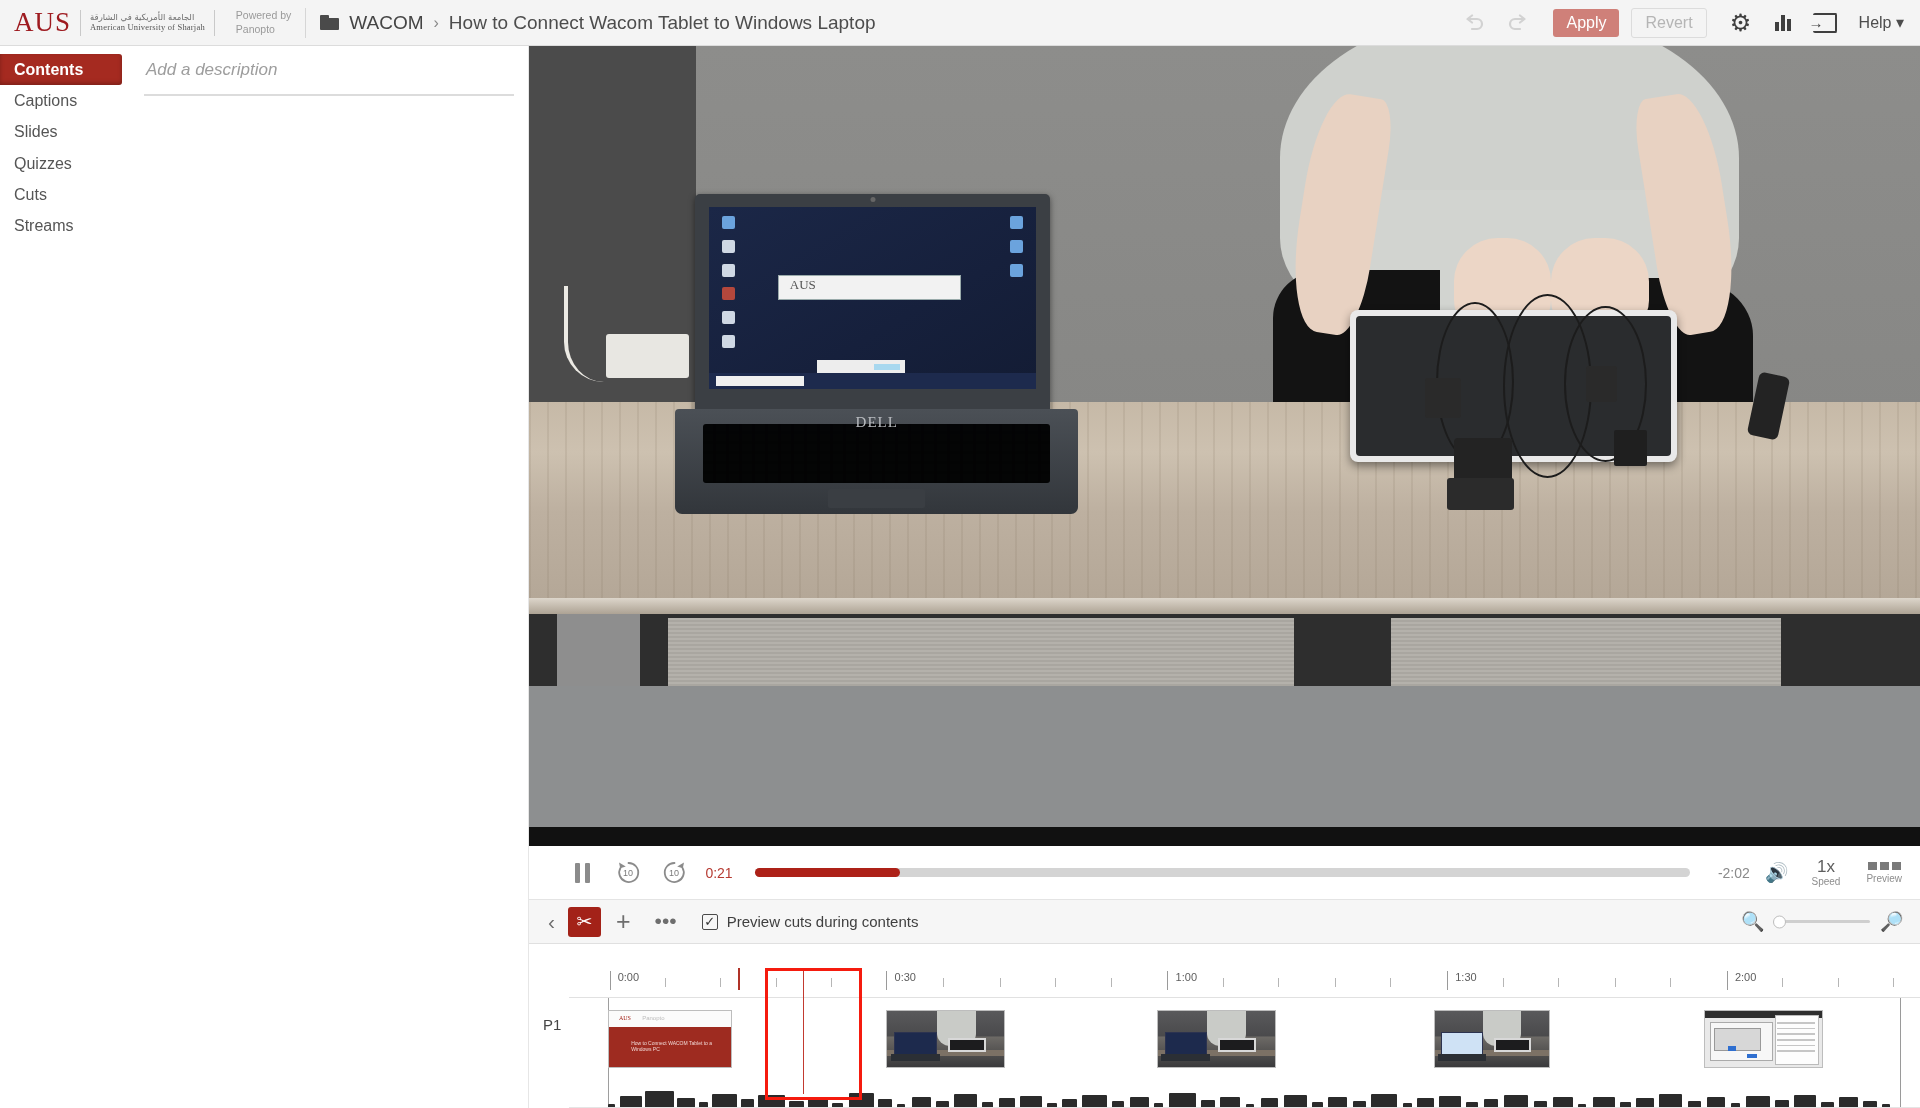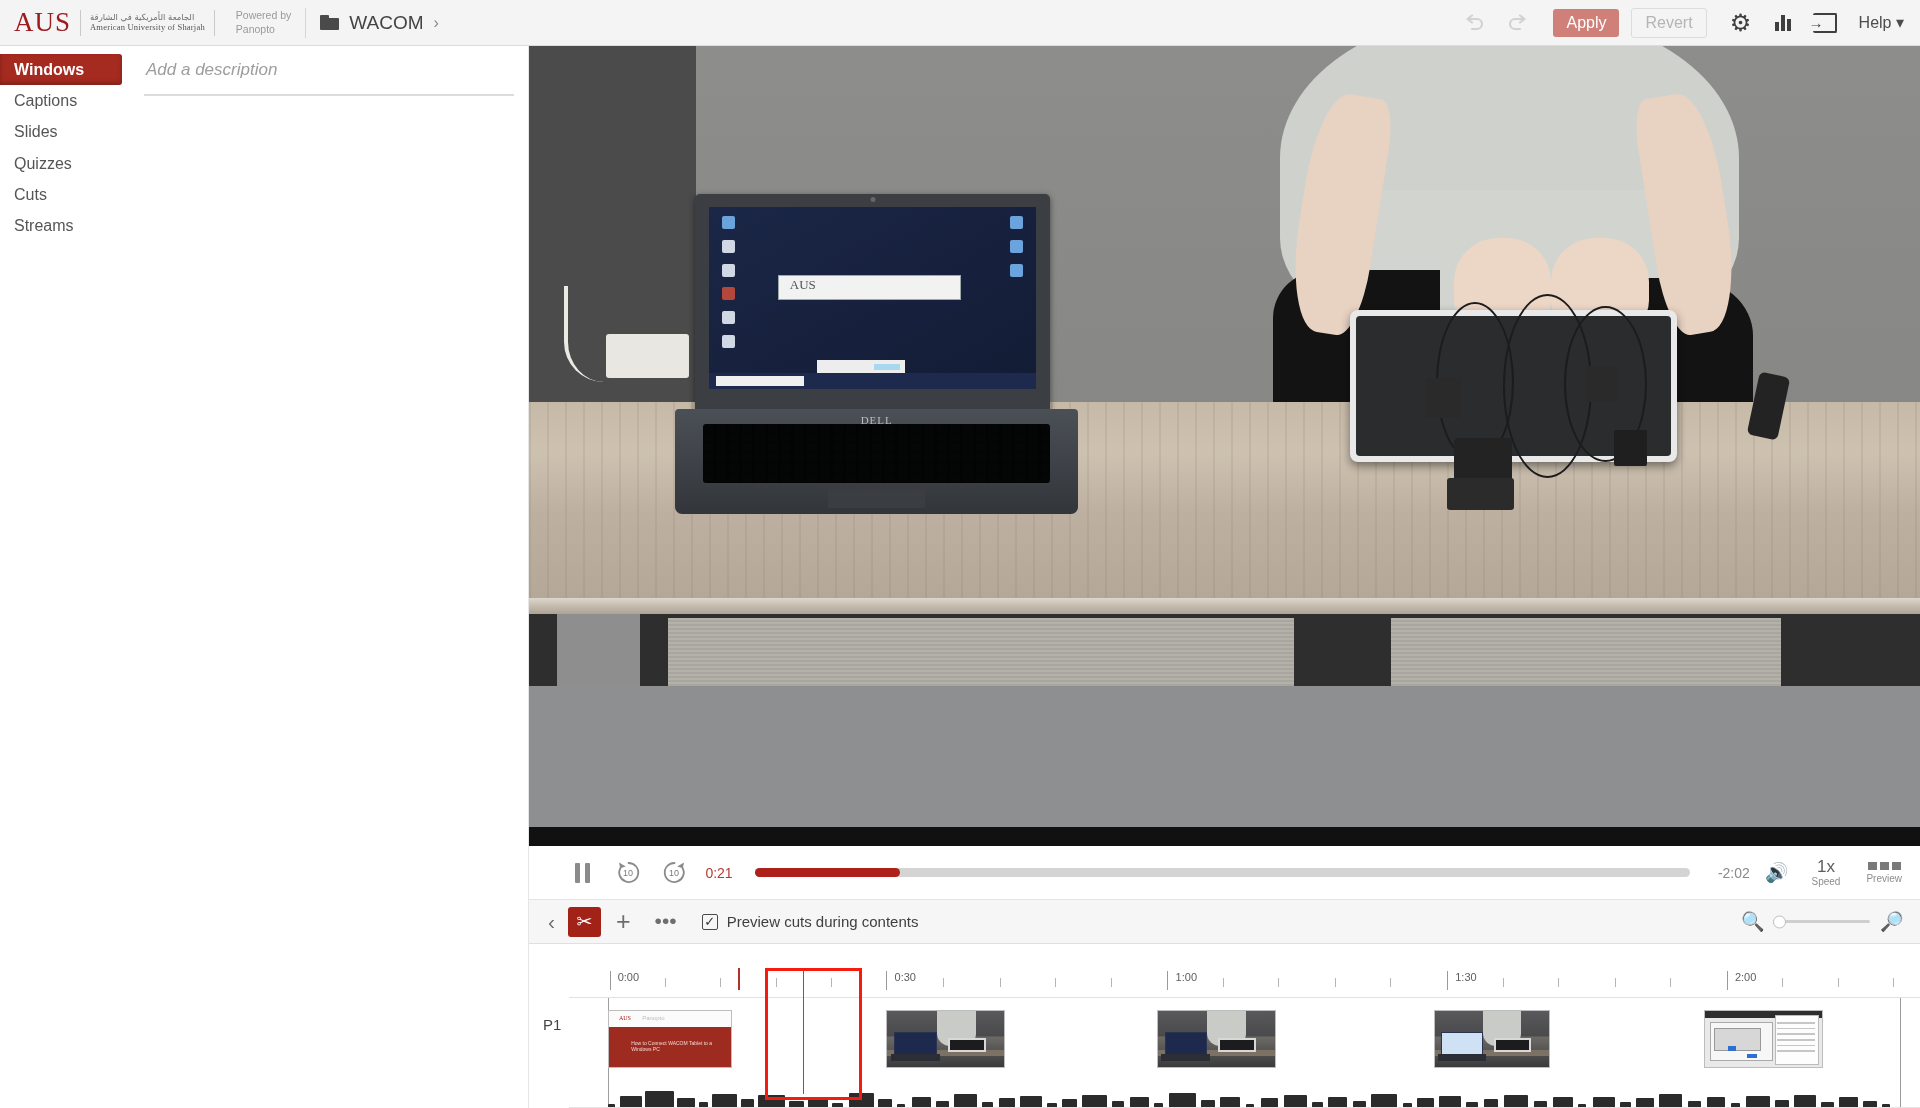--- a/index.html
+++ b/index.html
@@ -149,21 +149,21 @@
   .lt-box2:after { content:""; position:absolute; right:6%; top:30%; width:30%; height:40%; background:#a8d8ef;}
   .lt-base { position: absolute; left: 0; top: 61%; width: 100%; height: 30%;
     background: linear-gradient(180deg,#4b5056,#32363b); border-radius: 4px 4px 7px 7px; }
   .lt-kb { position: absolute; left: 7%; top: 14%; right: 7%; height: 56%;
     background: #24282c; border-radius: 3px;
     background-image: repeating-linear-gradient(90deg,#3c4146 0 10px,#22262a 10px 13px),
                       repeating-linear-gradient(180deg,#3c4146 0 7px,#22262a 7px 10px);
     background-blend-mode: multiply; opacity:.96;}
   .lt-tp { position:absolute; left: 38%; bottom: 6%; width: 24%; height: 18%; background:#3a3e43; border-radius:2px;}
   .lt-dell { position: absolute; left:50%; top: 62.5%; transform: translateX(-50%);
-    font-family:"Liberation Serif",serif; font-size: 11px; color:#b9bcc0; letter-spacing:1px;}
+    font-family:"Liberation Serif",serif; font-size: 15px; color:#b9bcc0; letter-spacing:1px;}
 
   
   .strip { position: absolute; left: 5.5%; top: 36%; width: 6%; height: 5.5%; background: #e8e7e2; border-radius: 3px; }
   .cord { position: absolute; left: 2.5%; top: 30%; width: 4%; height: 12%;
     border-left: 4px solid #eceae4; border-radius: 0 0 0 40px; }
 
   
   .tablet { position: absolute; left: 59%; top: 33%; width: 23.5%; height: 19%;
     background: #e9e9e9; border-radius: 8px; box-shadow: 0 4px 10px rgba(0,0,0,.45); }
   .tablet-screen { position: absolute; inset: 6px; background: #2a2c2e; border-radius: 4px; }
@@ -287,20 +287,21 @@
       <div class="powered">
         <div>Powered by</div>
         <div>Panopto</div>
       </div>
     </div>
     <div class="hdr-sep"></div>
     <div class="breadcrumb">
       <span class="folder-ico"></span>
       <span class="bc-folder">WACOM</span>
       <span class="bc-chev">›</span>
+      <span class="bc-title">How to Connect Wacom Tablet to Windows Laptop</span>
     </div>
 
     <div class="hdr-right">
       <div class="icon-btn">
         <svg class="undo-ico" viewBox="0 0 24 18">
           <path d="M6 5 H14 a5 5 0 0 1 0 10 H9" fill="none" stroke="#d2d2d2" stroke-width="2.2" stroke-linecap="round"></path>
           <path d="M9 1.5 L4.5 5 L9 8.5" fill="none" stroke="#d2d2d2" stroke-width="2.2" stroke-linecap="round" stroke-linejoin="round"></path>
         </svg>
       </div>
       <div class="icon-btn">
@@ -325,21 +326,21 @@
         <span class="signin-ico"></span>
       </div>
       <span class="help-link">Help ▾</span>
     </div>
   </div>
 
   <div class="body-row">
 
     <div class="left-pane">
       <div class="nav-col">
-        <div class="nav-item active">Windows</div>
+        <div class="nav-item active">Contents</div>
         <div class="nav-item">Captions</div>
         <div class="nav-item">Slides</div>
         <div class="nav-item">Quizzes</div>
         <div class="nav-item">Cuts</div>
         <div class="nav-item">Streams</div>
       </div>
       <div class="editor-col">
         <div class="desc-placeholder">Add a description</div>
         <div class="toc-box">
         </div>

